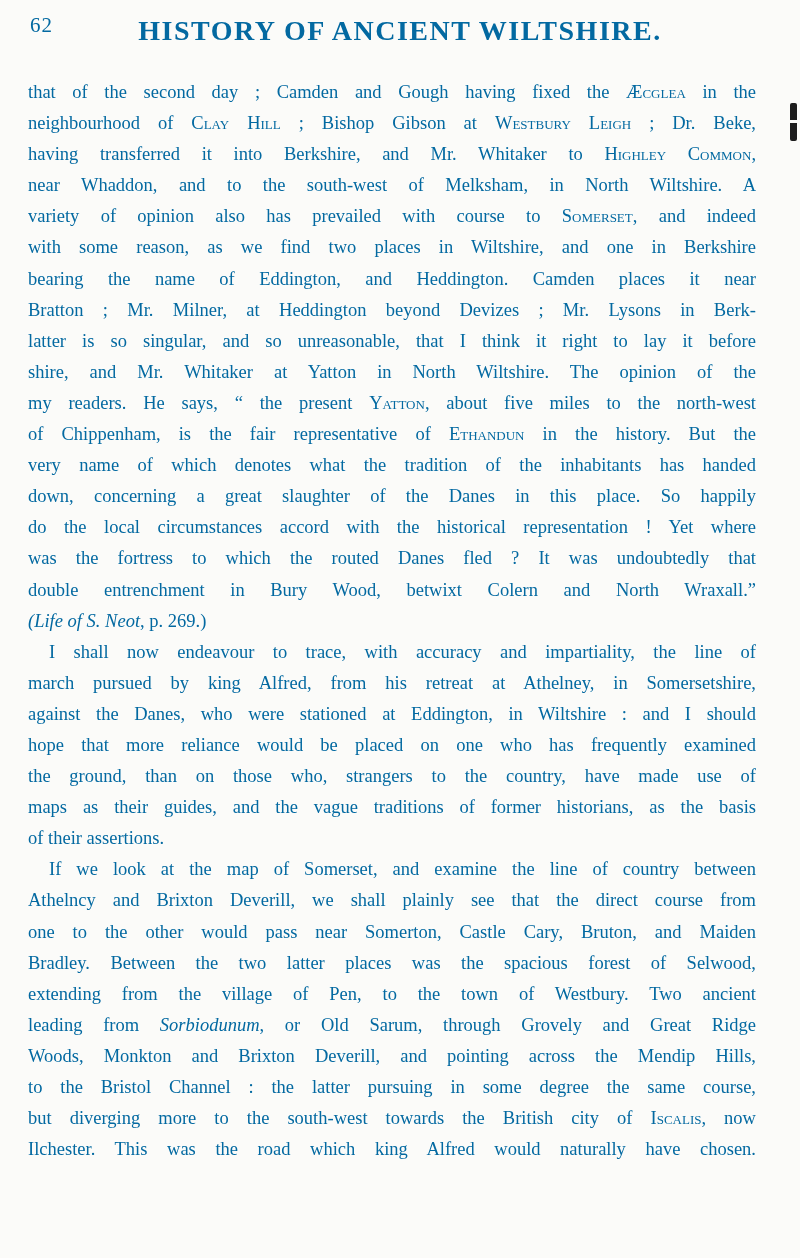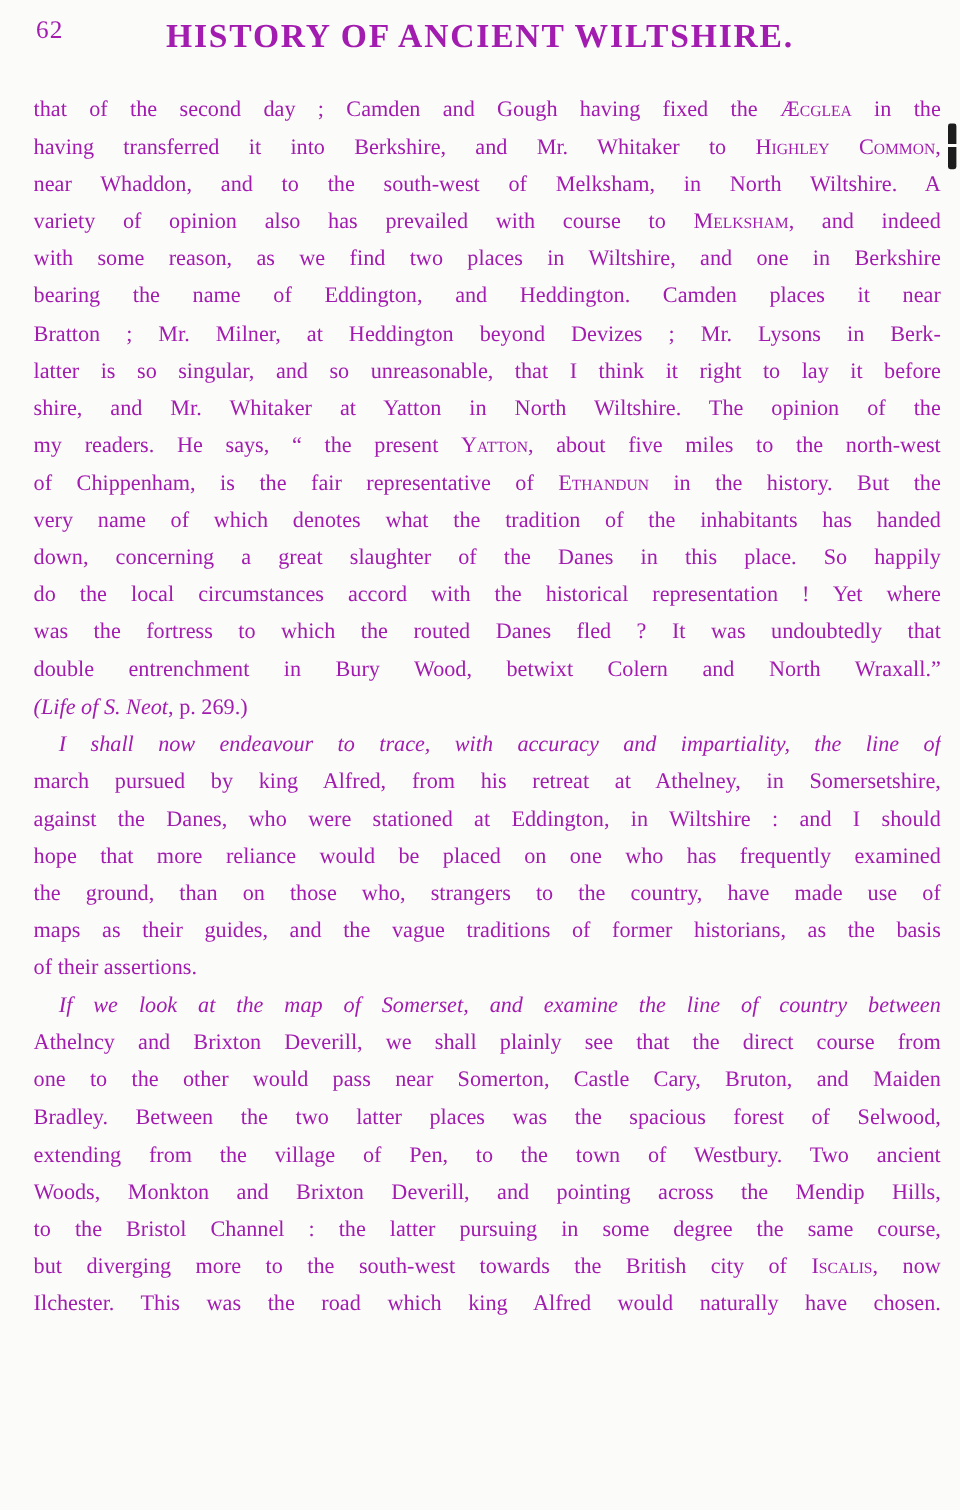--- a/index.html
+++ b/index.html
@@ -5,54 +5,54 @@
   html, body { margin: 0; padding: 0; }
   body {
     width: 800px; height: 1258px;
     background: #fbfbf9;
     font-family: "Liberation Serif", serif;
   }
   .page {
     position: relative;
     width: 800px; height: 1258px;
     overflow: hidden;
-    color: #a21caf;
+    color: #0369a1;
   }
   .header {
     position: relative;
     height: 47px;
     padding-top: 15px;
   }
   .page-number {
     position: absolute;
     left: 30px; top: 13px;
     font-size: 21px;
     letter-spacing: 1px;
   }
   .running-title {
     text-align: center;
     font-size: 28px;
     font-weight: 700;
     letter-spacing: 1.5px;
   }
   .page-body {
-    padding: 15px 16px 0 28px;
+    padding: 15px 44px 0 28px;
   }
   .paragraph { margin: 0; }
   .line {
     font-size: 18.5px;
     line-height: 31.1px;
     height: 31.1px;
     overflow: hidden;
     text-align: justify;
     text-align-last: justify;
     white-space: normal;
   }
   .line.align-left { text-align-last: left; }
-  .line.indented { text-indent: 21px; font-style: italic; }
+  .line.indented { text-indent: 21px; }
   .sc { font-variant: small-caps; }
   .it { font-style: italic; }
   .edge-artifact {
     position: absolute;
     right: 3px; top: 103px;
     width: 7px; height: 38px;
     background: linear-gradient(#1c1c1c 0 45%, #fbfbf9 45% 52%, #1c1c1c 52% 100%);
     border-radius: 2px;
   }
 </style>
@@ -60,23 +60,24 @@
 <body>
 
 <div class="page">
   <div class="header">
     <span class="page-number">62</span>
     <div class="running-title">HISTORY OF ANCIENT WILTSHIRE.</div>
   </div>
   <div class="page-body">
       <div class="paragraph">
         <div class="line"><span>that of the second day ; Camden and Gough having fixed the </span><span class="sc">Æcglea</span><span> in the</span></div>
+        <div class="line"><span>neighbourhood of </span><span class="sc">Clay Hill</span><span> ; Bishop Gibson at </span><span class="sc">Westbury Leigh</span><span> ; Dr. Beke,</span></div>
         <div class="line"><span>having transferred it into Berkshire, and Mr. Whitaker to </span><span class="sc">Highley Common</span><span>,</span></div>
         <div class="line"><span>near Whaddon, and to the south-west of Melksham, in North Wiltshire.  A</span></div>
-        <div class="line"><span>variety of opinion also has prevailed with course to </span><span class="sc">Melksham</span><span>, and indeed</span></div>
+        <div class="line"><span>variety of opinion also has prevailed with course to </span><span class="sc">Somerset</span><span>, and indeed</span></div>
         <div class="line"><span>with some reason, as we find two places in Wiltshire, and one in Berkshire</span></div>
         <div class="line"><span>bearing the name of Eddington, and Heddington.  Camden places it near</span></div>
         <div class="line"><span>Bratton ;  Mr. Milner, at Heddington beyond Devizes ;  Mr. Lysons in Berk-</span></div>
         <div class="line"><span>latter is so singular, and so unreasonable, that I think it right to lay it before</span></div>
         <div class="line"><span>shire, and Mr. Whitaker at Yatton in North Wiltshire.  The opinion of the</span></div>
         <div class="line"><span>my readers.  He says, “ the present </span><span class="sc">Yatton</span><span>, about five miles to the north-west</span></div>
         <div class="line"><span>of Chippenham, is the fair representative of </span><span class="sc">Ethandun</span><span> in the history.  But the</span></div>
         <div class="line"><span>very name of which denotes what the tradition of the inhabitants has handed</span></div>
         <div class="line"><span>down, concerning a great slaughter of the Danes in this place.  So happily</span></div>
         <div class="line"><span>do the local circumstances accord with the historical representation !  Yet where</span></div>
@@ -92,20 +93,21 @@
         <div class="line"><span>the ground, than on those who, strangers to the country, have made use of</span></div>
         <div class="line"><span>maps as their guides, and the vague traditions of former historians, as the basis</span></div>
         <div class="line align-left"><span>of their assertions.</span></div>
       </div>
       <div class="paragraph">
         <div class="line indented"><span>If we look at the map of Somerset, and examine the line of country between</span></div>
         <div class="line"><span>Athelncy and Brixton Deverill, we shall plainly see that the direct course from</span></div>
         <div class="line"><span>one to the other would pass near Somerton, Castle Cary, Bruton, and Maiden</span></div>
         <div class="line"><span>Bradley.  Between the two latter places was the spacious forest of Selwood,</span></div>
         <div class="line"><span>extending from the village of Pen, to the town of Westbury.  Two ancient</span></div>
+        <div class="line"><span>leading from </span><span class="it">Sorbiodunum</span><span>, or Old Sarum, through Grovely and Great Ridge</span></div>
         <div class="line"><span>Woods, Monkton and Brixton Deverill, and pointing across the Mendip Hills,</span></div>
         <div class="line"><span>to the Bristol Channel :  the latter pursuing in some degree the same course,</span></div>
         <div class="line"><span>but diverging more to the south-west towards the British city of </span><span class="sc">Iscalis</span><span>, now</span></div>
         <div class="line"><span>Ilchester.   This was the road which king Alfred would naturally have chosen.</span></div>
       </div>
     </div>
   <div class="edge-artifact"></div>
 </div>
 
 </body></html>

